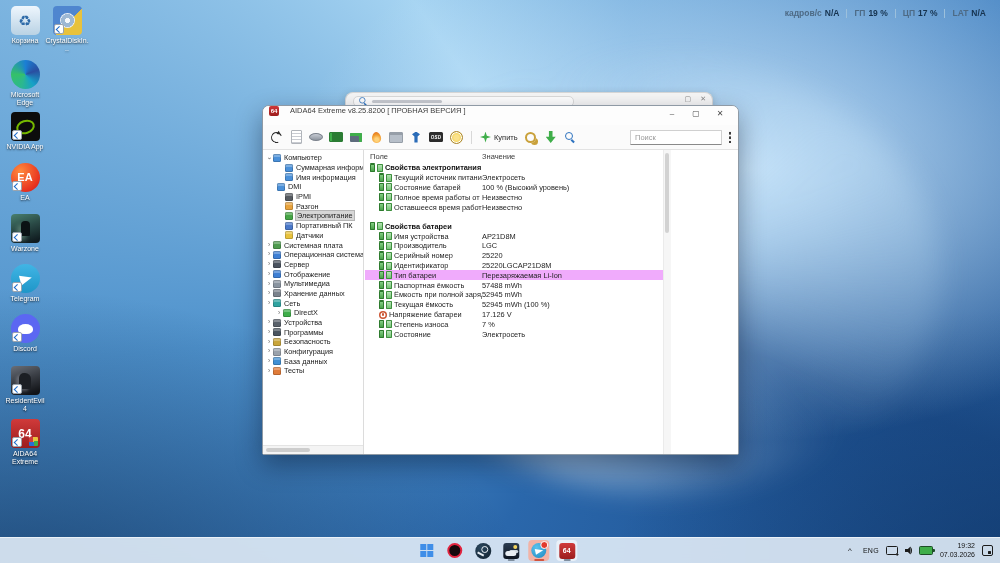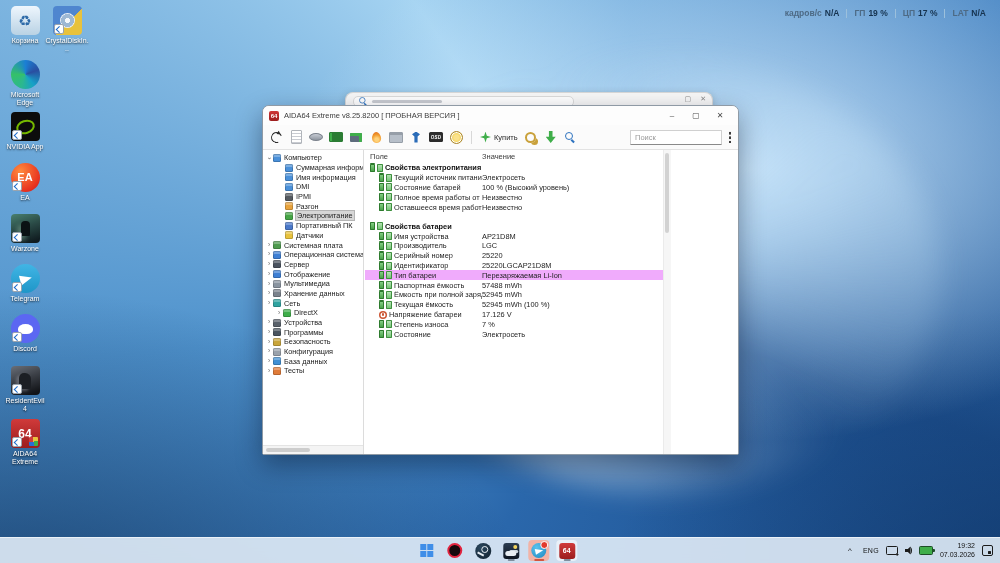--- a/index.html
+++ b/index.html
@@ -49,21 +49,21 @@
   .sc-arrow{position:absolute;left:1px;bottom:1px;width:8px;height:8px;background:#fff;border:1px solid #9aa4ae;border-radius:2px;display:flex;align-items:center;justify-content:center;}
   .sc-arrow::before{content:"";width:4px;height:4px;border-left:1.5px solid #1b6ac9;border-bottom:1.5px solid #1b6ac9;transform:rotate(45deg) translate(0.5px,-0.5px);}
   
   .bg-win{position:absolute;left:345px;top:92px;width:366px;height:16px;background:#f7f7f7;border:1px solid #d8d8d8;border-bottom:none;border-radius:8px 8px 0 0;box-shadow:0 2px 8px rgba(0,0,0,.18);}
   .bg-search{position:absolute;left:7px;top:3px;width:215px;height:9px;background:#fff;border:1px solid #dcdcdc;border-radius:5px;display:flex;align-items:center;padding-left:4px;gap:3px;}
   .bg-search .mag{transform:scale(.8);}
   .bg-search .ghost{width:70px;height:3px;border-radius:2px;background:#c9ccd2;}
   .bg-ctrls{position:absolute;right:6px;top:2px;display:flex;gap:9px;color:#8a8a8a;font-size:7px;}
   
   .win{position:absolute;left:262px;top:105px;width:475px;height:348px;background:#fff;border:1px solid #8f9aa5;border-radius:7px 7px 2px 2px;box-shadow:0 10px 26px rgba(0,10,30,.40);overflow:hidden;}
-  .titlebar{height:19px;background:#fdfdfd;display:flex;align-items:center;padding:0 6px;gap:5px;}
+  .titlebar{height:19px;background:#fdfdfd;display:flex;align-items:flex-start;padding:0 6px;gap:11px;}
   .app-logo{width:10px;height:10px;border-radius:2px;background:linear-gradient(180deg,#cf3737,#9c1d1d);color:#fff;font-size:6px;font-weight:bold;display:flex;align-items:center;justify-content:center;}
   .title-text{font-size:7.5px;color:#3c3c3c;flex:1;white-space:nowrap;overflow:hidden;}
   .win-ctrls{display:flex;gap:0;}
   .wc{width:24px;height:15px;display:flex;align-items:center;justify-content:center;font-size:8px;color:#4a4a4a;}
   
   .toolbar{height:24px;background:#fbfbfb;border-bottom:1px solid #e3e3e3;display:flex;align-items:center;padding:0 6px;gap:6px;}
   .tb{position:relative;width:14px;height:14px;display:flex;align-items:center;justify-content:center;flex:0 0 auto;}
   .tb-refresh i{display:block;width:9px;height:9px;border:1.6px solid #2b2b2b;border-radius:50%;border-right-color:transparent;transform:rotate(25deg);}
   .tb-refresh::after{content:"";position:absolute;right:0;top:2px;width:0;height:0;border:2.5px solid transparent;border-left:4px solid #2b2b2b;transform:rotate(35deg);}
   .tb-report i{display:block;width:9px;height:12px;background:repeating-linear-gradient(#fff 0 2px,#c9ccd2 2px 3px);border:1px solid #b0b4ba;border-radius:1px;}
@@ -323,21 +323,21 @@
           <div class="ti" style="padding-left: 14px;">
             <span class="spacer"></span>
             <span class="nicon" style="background: rgb(74, 144, 217);"></span>
             <span class="tlabel">Суммарная информация</span>
           </div>
           <div class="ti" style="padding-left: 14px;">
             <span class="spacer"></span>
             <span class="nicon" style="background: rgb(74, 144, 217);"></span>
             <span class="tlabel">Имя информация</span>
           </div>
-          <div class="ti" style="padding-left: 14px;">
+          <div class="ti" style="padding-left: 6px;">
             <span class="spacer"></span>
             <span class="nicon" style="background: rgb(74, 144, 217);"></span>
             <span class="tlabel">DMI</span>
           </div>
           <div class="ti" style="padding-left: 14px;">
             <span class="spacer"></span>
             <span class="nicon" style="background: rgb(85, 90, 96);"></span>
             <span class="tlabel">IPMI</span>
           </div>
           <div class="ti" style="padding-left: 14px;">

